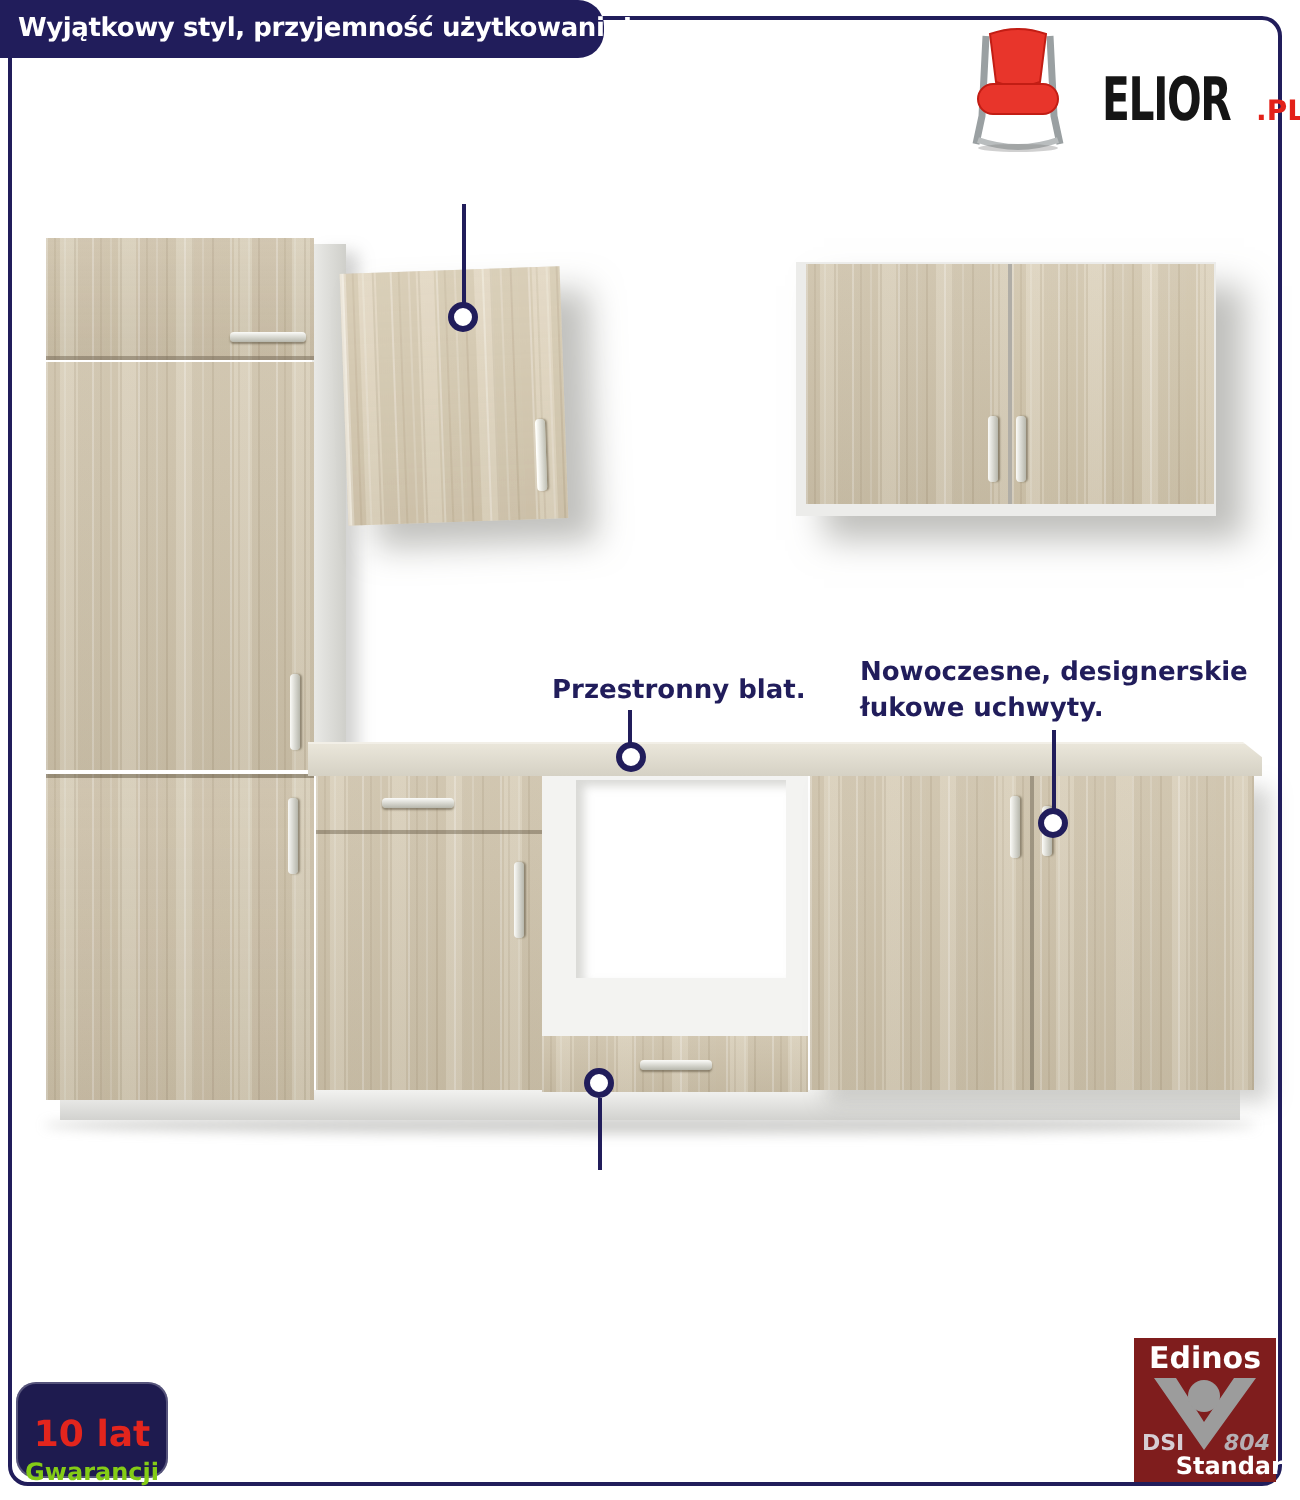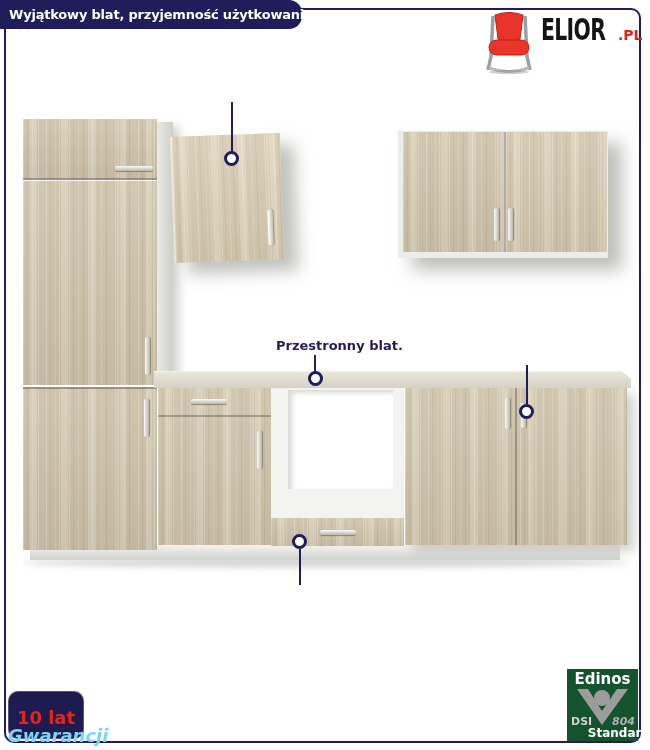--- a/index.html
+++ b/index.html
@@ -8,21 +8,21 @@
   .abs{position:absolute;}
 
   
   .frame{left:4px;top:8px;width:637px;height:735px;border:2px solid #211d5b;border-radius:10px;box-sizing:border-box;z-index:10;pointer-events:none;}
 
   
   .banner{left:0;top:0;width:302px;height:29px;background:#211d5b;border-radius:0 13px 13px 0;z-index:20;
           color:#fff;font-weight:bold;font-size:13px;line-height:29px;padding-left:9px;letter-spacing:-0.2px;box-sizing:border-box;white-space:nowrap;}
 
   
-  .logo{left:484px;top:12px;width:150px;height:64px;z-index:20;display:flex;}
+  .logo{left:484px;top:12px;width:150px;height:64px;z-index:20;display:flex;align-items:flex-end;gap:10px;}
   .logo svg{display:block;}
   .brandwrap{margin-left:7px;margin-bottom:8px;white-space:nowrap;}
   .brand{display:inline-block;width:76px;font-size:30px;font-weight:bold;color:#151515;transform:scaleX(.68);transform-origin:left bottom;letter-spacing:-1px;}
   .tld{display:inline-block;font-size:14px;font-weight:bold;color:#e32119;margin-left:1px;}
 
   
   .note{color:#211d5b;font-weight:bold;font-size:13px;line-height:19px;white-space:pre-line;z-index:40;}
   .leader{width:2px;background:#211d5b;z-index:50;}
   .marker{width:15px;height:15px;border:3px solid #211d5b;border-radius:50%;background:#fff;box-sizing:border-box;z-index:50;}
 
@@ -41,37 +41,37 @@
   .v-handle{width:5px;background:linear-gradient(90deg,#fbfbf8,#b7b7ac);border-radius:2px;box-shadow:1px 0 1px rgba(90,80,60,.55);z-index:3;}
   .panel{background:linear-gradient(90deg,#ebebe8,#cfcfca);}
   .shadow-r{box-shadow:14px 12px 16px rgba(128,128,122,.5);}
   .z2{z-index:2;} .z4{z-index:4;}
   .divider-h{height:2px;background:rgba(90,78,58,.4);}
   .divider-v{width:2px;background:rgba(80,70,55,.38);}
 
   
   .guarantee{left:8px;top:691px;width:76px;height:48px;background:#1e1b4f;border-radius:10px;z-index:60;text-align:center;box-shadow:0 0 0 1px rgba(255,255,255,.25) inset;}
   .guarantee .dur{color:#e3251d;font-weight:bold;font-size:18px;margin-top:17px;line-height:20px;}
-  .guarantee .lbl{color:#7dd3fc;font-weight:bold;font-size:18px;line-height:16px;font-style:italic;}
-  .edinos{left:567px;top:669px;width:71px;height:72px;background:#14532d;z-index:60;color:#fff;}
+  .guarantee .lbl{color:#84cc16;font-weight:bold;font-size:12px;line-height:16px;}
+  .edinos{left:567px;top:669px;width:71px;height:72px;background:#7f1d1d;z-index:60;color:#fff;}
   .edinos .title{position:absolute;top:1px;width:100%;text-align:center;font-weight:bold;font-size:15px;}
   .edinos svg{position:absolute;left:8px;top:18px;}
   .edinos .dsi{position:absolute;left:4px;top:46px;font-weight:bold;font-size:11px;color:#d6cdd3;}
   .edinos .code{position:absolute;right:3px;top:46px;font-weight:bold;font-size:11px;color:#b5afb4;font-style:italic;}
   .edinos .std{position:absolute;bottom:1px;width:100%;text-align:center;font-weight:bold;font-size:12px;color:#fff;padding-left:20px;}
 </style>
 </head>
 <body>
 
 <div id="stage">
 
   <div class="abs frame"></div>
 
   <div class="abs banner">
-    <span>Wyjątkowy blat, przyjemność użytkowania!</span>
+    <span>Wyjątkowy styl, przyjemność użytkowania!</span>
   </div>
 
   <div class="abs logo">
     <span>
       <svg width="50" height="62" viewBox="0 0 50 62">
         <path d="M9 4 L7 44 L4 58" stroke="#9aa0a2" stroke-width="3.5" fill="none"></path>
         <path d="M41 4 L43 44 L46 58" stroke="#9aa0a2" stroke-width="3.5" fill="none"></path>
         <path d="M5 56 Q25 63 45 56" stroke="#b9bdbe" stroke-width="3" fill="none"></path>
         <path d="M11 3 Q25 -2 39 3 L36 27 Q25 31 14 27 Z" fill="#e8352b" stroke="#c21d14" stroke-width="1"></path>
         <rect x="5" y="28" width="40" height="15" rx="7.5" fill="#e8352b" stroke="#c21d14" stroke-width="1"></rect>
@@ -132,20 +132,22 @@
   <div class="abs" style="left:30px;top:545px;width:590px;height:15px;background:linear-gradient(180deg,#f2f2f0,#d2d2cf);z-index:1;"></div>
   <div class="abs" style="left:22px;top:558px;width:606px;height:9px;background:rgba(140,140,134,.4);filter:blur(3px);border-radius:50%;z-index:0;"></div>
 
   <div class="abs leader" style="left:231px;top:102px;height:50px;"></div>
   <div class="abs marker" style="left:224px;top:151px;"></div>
 
   <div class="abs note" style="left:247px;top:336px;margin-left:29px;">Przestronny blat.</div>
   <div class="abs leader" style="left:314px;top:355px;height:17px;"></div>
   <div class="abs marker" style="left:308px;top:371px;"></div>
 
+  <div class="abs note" style="left:430px;top:328px;line-height:18px;">Nowoczesne, designerskie
+łukowe uchwyty.</div>
   <div class="abs leader" style="left:526px;top:365px;height:40px;"></div>
   <div class="abs marker" style="left:519px;top:404px;"></div>
 
   <div class="abs marker" style="left:292px;top:534px;"></div>
   <div class="abs leader" style="left:299px;top:549px;height:36px;"></div>
 
   <div class="abs guarantee">
     <div class="dur">10 lat</div>
     <div class="lbl">Gwarancji</div>
   </div>

